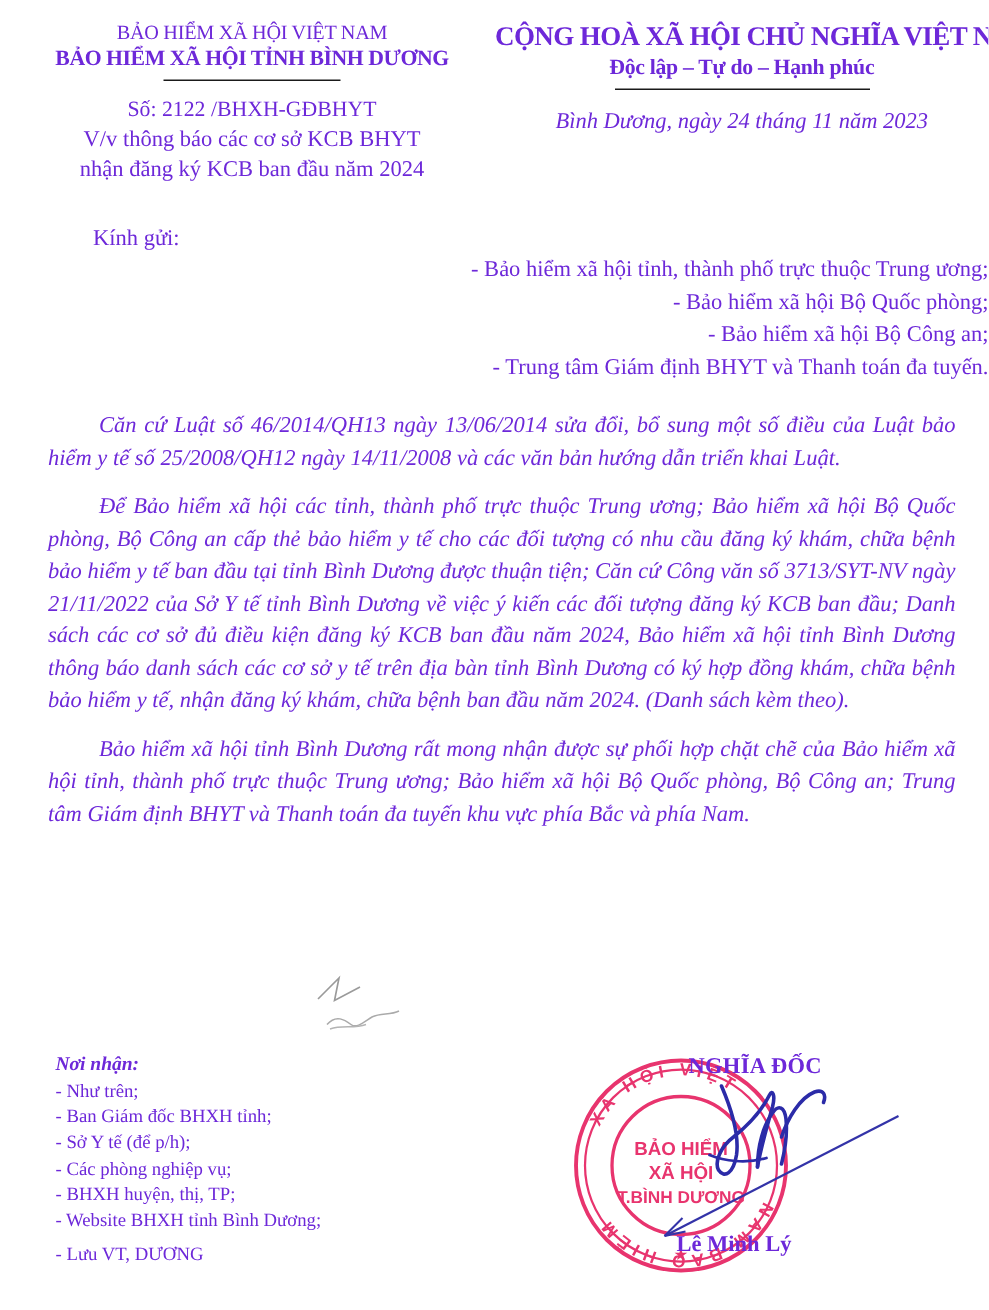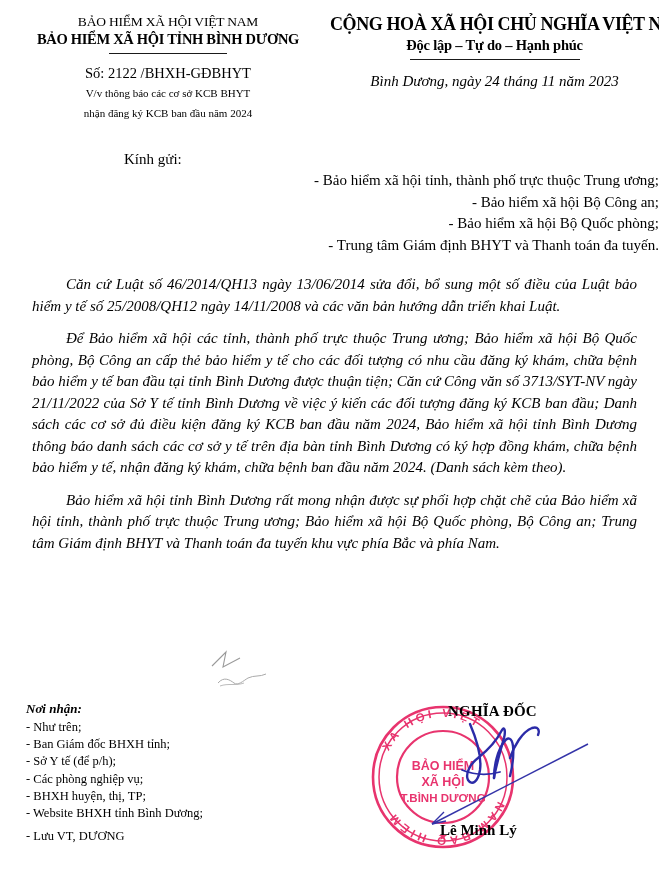--- a/index.html
+++ b/index.html
@@ -6,21 +6,21 @@
     margin: 0;
     padding: 0;
     background: #ffffff;
   }
   #page {
     position: relative;
     width: 659px;
     height: 873px;
     background: #ffffff;
     font-family: "Liberation Serif", "DejaVu Serif", serif;
-    color: #000000;
+    color: #6d28d9;
     overflow: hidden;
   }
 
   
   .header {
     display: flex;
     width: 100%;
     padding-top: 14px;
     box-sizing: border-box;
   }
@@ -69,37 +69,36 @@
   }
   .rule-left { width: 118px; }
   .rule-right { width: 170px; }
 
   .doc-number {
     font-size: 14.5px;
     margin-top: 11px;
     white-space: nowrap;
   }
   .subject {
-    font-size: 11px;
+    font-size: 15px;
     line-height: 20px;
     margin-top: 1px;
   }
   .date-line {
     font-size: 15px;
     font-style: italic;
     margin-top: 13px;
     white-space: nowrap;
   }
 
   
   .kinh-gui-block {
     margin-top: 26px;
-    padding-left: 112px;
-    font-size: 15px;
-    margin-left: 12px;
+    padding-left: 62px;
+    font-size: 15px;
   }
   .kinh-gui-label {
     line-height: 21px;
   }
   .kg-list {
     margin: 0;
     padding: 0;
     list-style: none;
     padding-left: 75px;
     text-align: right;
@@ -124,21 +123,21 @@
     text-indent: 34px;
     text-justify: inter-word;
   }
   p.para + p.para {
     margin-top: 11px;
   }
 
   
   .footer {
     position: absolute;
-    left: 0;
+    left: 11px;
     top: 700px;
     width: 603px;
     height: 173px;
   }
   .recipients {
     position: absolute;
     left: 26px;
     top: 0;
     width: 300px;
   }
@@ -238,22 +237,22 @@
       <div class="rule rule-right"></div>
       <div class="date-line">Bình Dương, ngày 24 tháng 11 năm 2023</div>
     </div>
 
   </div>
 
   <div class="kinh-gui-block">
     <div class="kinh-gui-label">Kính gửi:</div>
     <ul class="kg-list">
       <li>- Bảo hiểm xã hội tỉnh, thành phố trực thuộc Trung ương;</li>
+      <li>- Bảo hiểm xã hội Bộ Quốc phòng;</li>
       <li>- Bảo hiểm xã hội Bộ Công an;</li>
-      <li>- Bảo hiểm xã hội Bộ Quốc phòng;</li>
       <li>- Trung tâm Giám định BHYT và Thanh toán đa tuyến.</li>
     </ul>
   </div>
 
   <div class="body-wrap">
     <p class="para">Căn cứ Luật số 46/2014/QH13 ngày 13/06/2014 sửa đổi, bổ sung một số điều của Luật bảo hiểm y tế số 25/2008/QH12 ngày 14/11/2008 và các văn bản hướng dẫn triển khai Luật.</p>
     <p class="para">Để Bảo hiểm xã hội các tỉnh, thành phố trực thuộc Trung ương; Bảo hiểm xã hội Bộ Quốc phòng, Bộ Công an cấp thẻ bảo hiểm y tế cho các đối tượng có nhu cầu đăng ký khám, chữa bệnh bảo hiểm y tế ban đầu tại tỉnh Bình Dương được thuận tiện; Căn cứ Công văn số 3713/SYT-NV ngày 21/11/2022 của Sở Y tế tỉnh Bình Dương về việc ý kiến các đối tượng đăng ký KCB ban đầu; Danh sách các cơ sở đủ điều kiện đăng ký KCB ban đầu năm 2024, Bảo hiểm xã hội tỉnh Bình Dương thông báo danh sách các cơ sở y tế trên địa bàn tỉnh Bình Dương có ký hợp đồng khám, chữa bệnh bảo hiểm y tế, nhận đăng ký khám, chữa bệnh ban đầu năm 2024. (Danh sách kèm theo).</p>
     <p class="para">Bảo hiểm xã hội tỉnh Bình Dương rất mong nhận được sự phối hợp chặt chẽ của Bảo hiểm xã hội tỉnh, thành phố trực thuộc Trung ương; Bảo hiểm xã hội Bộ Quốc phòng, Bộ Công an; Trung tâm Giám định BHYT và Thanh toán đa tuyến khu vực phía Bắc và phía Nam.</p>
   </div>
 

